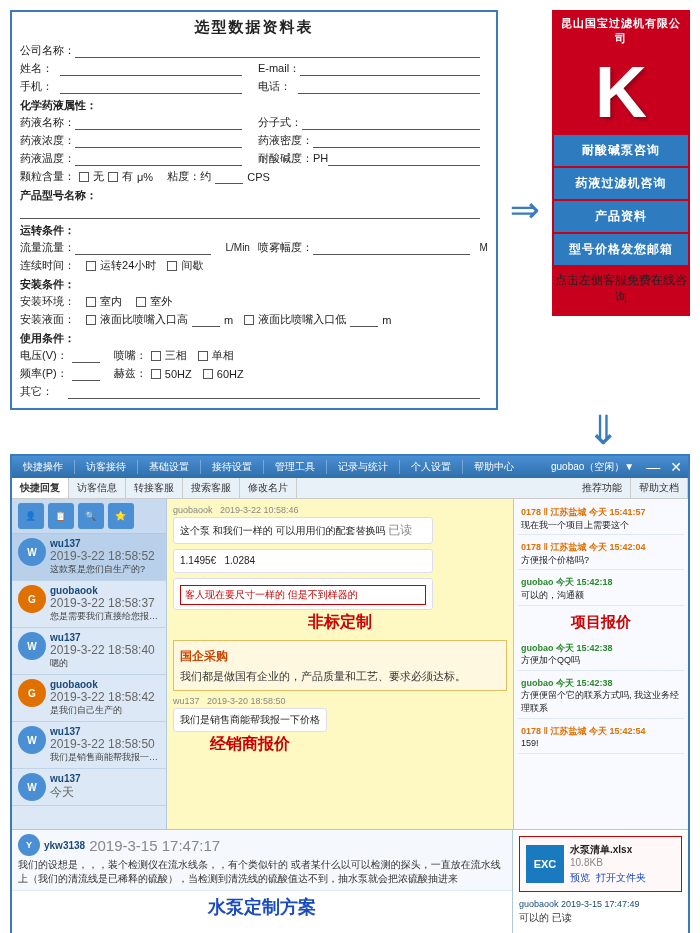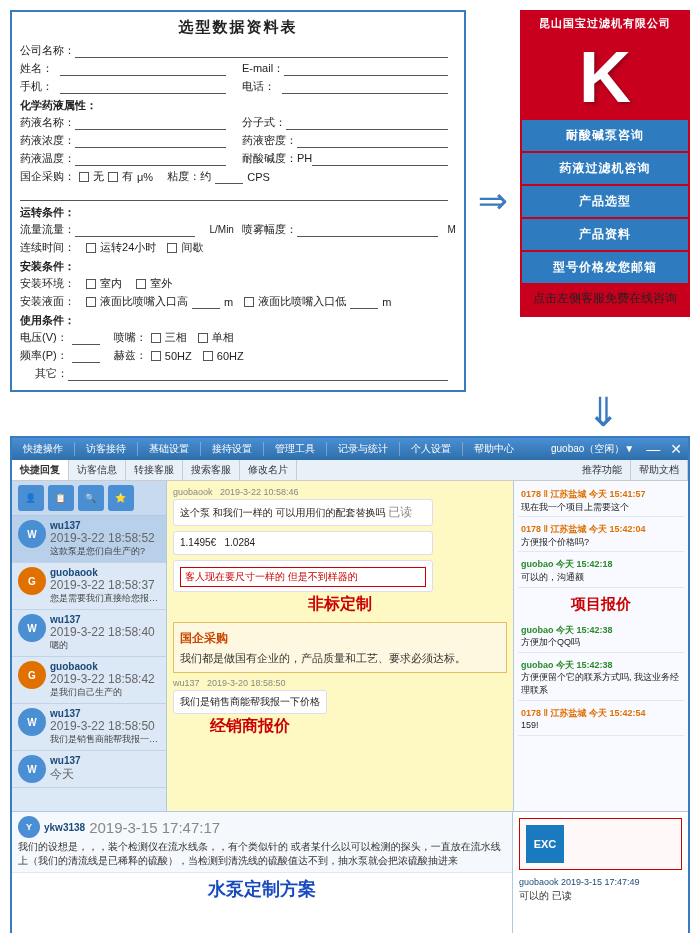--- a/index.html
+++ b/index.html
@@ -36,21 +36,20 @@
       font-weight: bold;
       color: #222;
       margin-bottom: 6px;
       letter-spacing: 2px;
     }
     .form-row {
       display: flex;
       align-items: center;
       margin-bottom: 3px;
       flex-wrap: wrap;
-      text-align: right;
     }
     .form-label {
       font-size: 11px;
       white-space: nowrap;
       min-width: 48px;
     }
     .form-line {
       border-bottom: 1px solid #555;
       flex: 1;
       min-width: 40px;
@@ -78,21 +77,21 @@
       align-items: center;
       font-size: 11px;
       gap: 4px;
       margin-bottom: 3px;
     }
     .cb { width: 10px; height: 10px; border: 1px solid #555; display: inline-block; }
     .form-line-short { border-bottom: 1px solid #555; width: 28px; height: 14px; display: inline-block; }
 
     
     .company-panel {
-      width: 170px;
+      width: 138px;
       flex-shrink: 0;
       display: flex;
       flex-direction: column;
       background: #c8001e;
       border: 2px solid #c8001e;
       overflow: hidden;
     }
     .company-header {
       background: #c8001e;
       color: #fff;
@@ -454,32 +453,33 @@
         <span class="form-label">药液温度：</span>
         <div class="form-line"></div>
       </div>
       <div class="form-cell">
         <span class="form-label" style="min-width:60px;">耐酸碱度：PH</span>
         <div class="form-line"></div>
       </div>
     </div>
 
     <div class="checkbox-row">
-      <span>国企采购：</span>
+      <span>颗粒含量：</span>
       <span class="cb"></span>
       <span>无</span>
       <span class="cb"></span>
       <span>有</span>
       <span>μ%</span>
       &nbsp;&nbsp;
       <span>粘度：约</span>
       <span class="form-line-short"></span>
       <span>CPS</span>
     </div>
 
+    <div class="form-section-title">产品型号名称：</div>
     <div class="form-row">
       <div class="form-line" style="flex:1;"></div>
     </div>
 
     <div class="form-section-title">运转条件：</div>
     <div class="form-row-half">
       <div class="form-cell">
         <span class="form-label">流量流量：</span>
         <div class="form-line"></div>
         <span style="font-size:10px;margin-left:6px;">L/Min</span>
@@ -552,21 +552,20 @@
 
   <div class="arrow-right">⇒</div>
 
   <div class="company-panel">
     <div class="company-header">昆山国宝过滤机有限公司</div>
     <div class="company-logo-area">
       <span class="k-letter">K</span>
     </div>
     <div class="menu-btn">耐酸碱泵咨询</div>
     <div class="menu-btn">药液过滤机咨询</div>
-    <div class="menu-btn">产品选型</div>
     <div class="menu-btn">产品资料</div>
     <div class="menu-btn">型号价格发您邮箱</div>
     <div class="click-hint">点击左侧客服免费在线咨询</div>
   </div>
 </div>
 
 <div class="arrow-down-container">
   <span class="arrow-down">⇓</span>
 </div>
 
@@ -742,20 +741,28 @@
           <span class="bottom-conv-time">2019-3-15 17:47:17</span>
         </div>
         <div class="bottom-msg-text">我们的设想是，，，装个检测仪在流水线条，，有个类似针的 或者某什么以可以检测的探头，一直放在流水线上（我们的清流线是已稀释的硫酸），当检测到清洗线的硫酸值达不到，抽水泵就会把浓硫酸抽进来</div>
       </div>
       <div class="bottom-annotation">水泵定制方案</div>
     </div>
 
     <div class="chat-bottom-right">
       <div class="file-card">
         <div class="file-icon">EXC</div>
+        <div class="file-info">
+          <div class="file-name">水泵清单.xlsx</div>
+          <div class="file-size">10.8KB</div>
+          <div class="file-actions">
+            <span class="file-action-btn">预览</span>
+            <span class="file-action-btn">打开文件夹</span>
+          </div>
+        </div>
       </div>
       <div class="bottom-right-msg">
         <span style="color:#1a4a7a;font-size:9px;">guobaook  2019-3-15 17:47:49</span><br>
         <span>可以的 已读</span>
       </div>
 
     </div>
   </div>
 </div>
 

